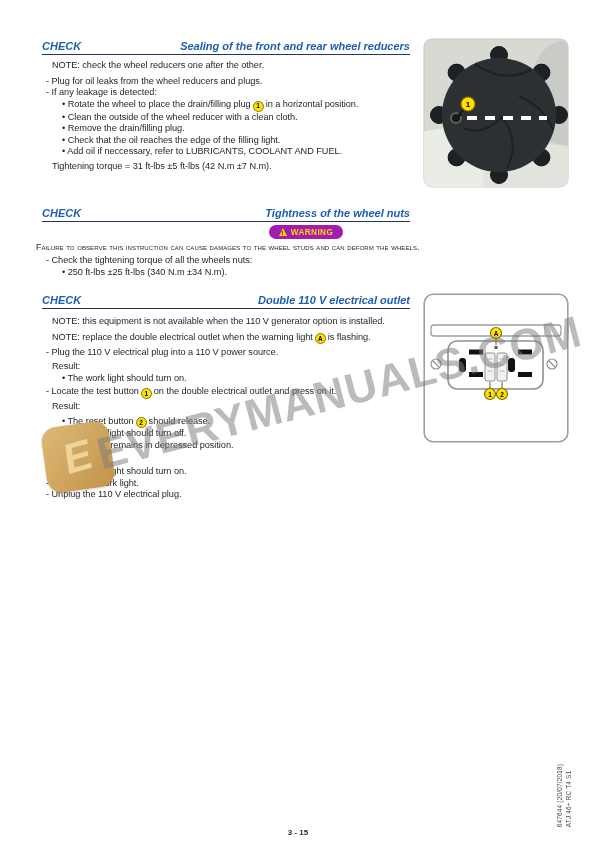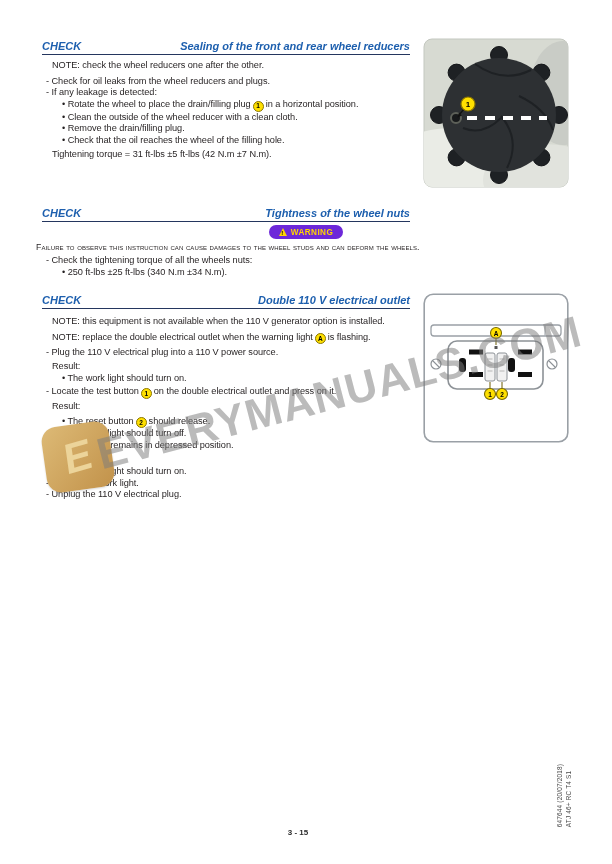--- a/index.html
+++ b/index.html
@@ -23,21 +23,21 @@
   .mb3{margin-bottom:3px;}
   .mt3{margin-top:3px;}
   .mt2{margin-top:2px;}
 
   
   .co{display:inline-flex;align-items:center;justify-content:center;width:9px;height:9px;
       border-radius:50%;background:#ffe000;border:1px solid #8a7500;font-size:6.5px;
       font-weight:bold;color:#000;vertical-align:-1.5px;margin:0 2px;letter-spacing:0;}
 
   
-  .warn-badge{position:absolute;left:269px;top:225px;width:74px;height:14px;background:#6d28d9;
+  .warn-badge{position:absolute;left:269px;top:225px;width:74px;height:14px;background:#a21caf;
               border-radius:8px;color:#ffd400;font-weight:bold;font-size:8.2px;
               display:flex;align-items:center;justify-content:center;gap:4px;letter-spacing:0.4px;}
   .tri{position:relative;width:0;height:0;border-left:4.5px solid transparent;
        border-right:4.5px solid transparent;border-bottom:8px solid #ffd400;}
   .tri::after{content:"!";position:absolute;left:-1.6px;top:1.5px;color:#000;
               font-size:6px;font-weight:bold;line-height:6px;}
   .warn-text{position:absolute;left:36px;top:242px;width:560px;font-variant:small-caps;
              font-size:8.7px;letter-spacing:0.1px;white-space:nowrap;}
 
   
@@ -68,28 +68,29 @@
 
 <div class="page">
 
   <div class="sec-head" style="top:40px;">
     <span>CHECK</span>
     <span class="ttl">Sealing of the front and rear wheel reducers</span>
   </div>
 
   <div class="txt" style="top:60px;">
     <div class="ln note mb4">NOTE: check the wheel reducers one after the other.</div>
-    <div class="ln dash">- Check for oil leaks from the wheel reducers and plugs.</div>
+    <div class="ln dash">- Plug for oil leaks from the wheel reducers and plugs.</div>
     <div class="ln dash">- If any leakage is detected:</div>
     <div class="ln bullet">
       <span>• Rotate the wheel to place the drain/filling plug</span><span class="co">1</span><span>in a horizontal position.</span>
     </div>
     <div class="ln bullet">• Clean the outside of the wheel reducer with a clean cloth.</div>
     <div class="ln bullet">• Remove the drain/filling plug.</div>
-    <div class="ln bullet">• Check that the oil reaches the wheel of the filling hole.</div>
+    <div class="ln bullet">• Check that the oil reaches the edge of the filling light.</div>
+    <div class="ln bullet">• Add oil if neccessary, refer to LUBRICANTS, COOLANT AND FUEL.</div>
     <div class="ln plain mt3">Tightening torque = 31 ft-lbs ±5 ft-lbs (42 N.m ±7 N.m).</div>
   </div>
 
   <svg class="fig fig-photo" viewBox="0 0 146 150">
     <defs>
         <clipPath id="ph">
           <rect x="1" y="1" width="144" height="148" rx="8"></rect>
         </clipPath>
       </defs>
     <rect x="1" y="1" width="144" height="148" rx="8" fill="#d7dad2" stroke="#c3c7bf" stroke-width="1"></rect>

